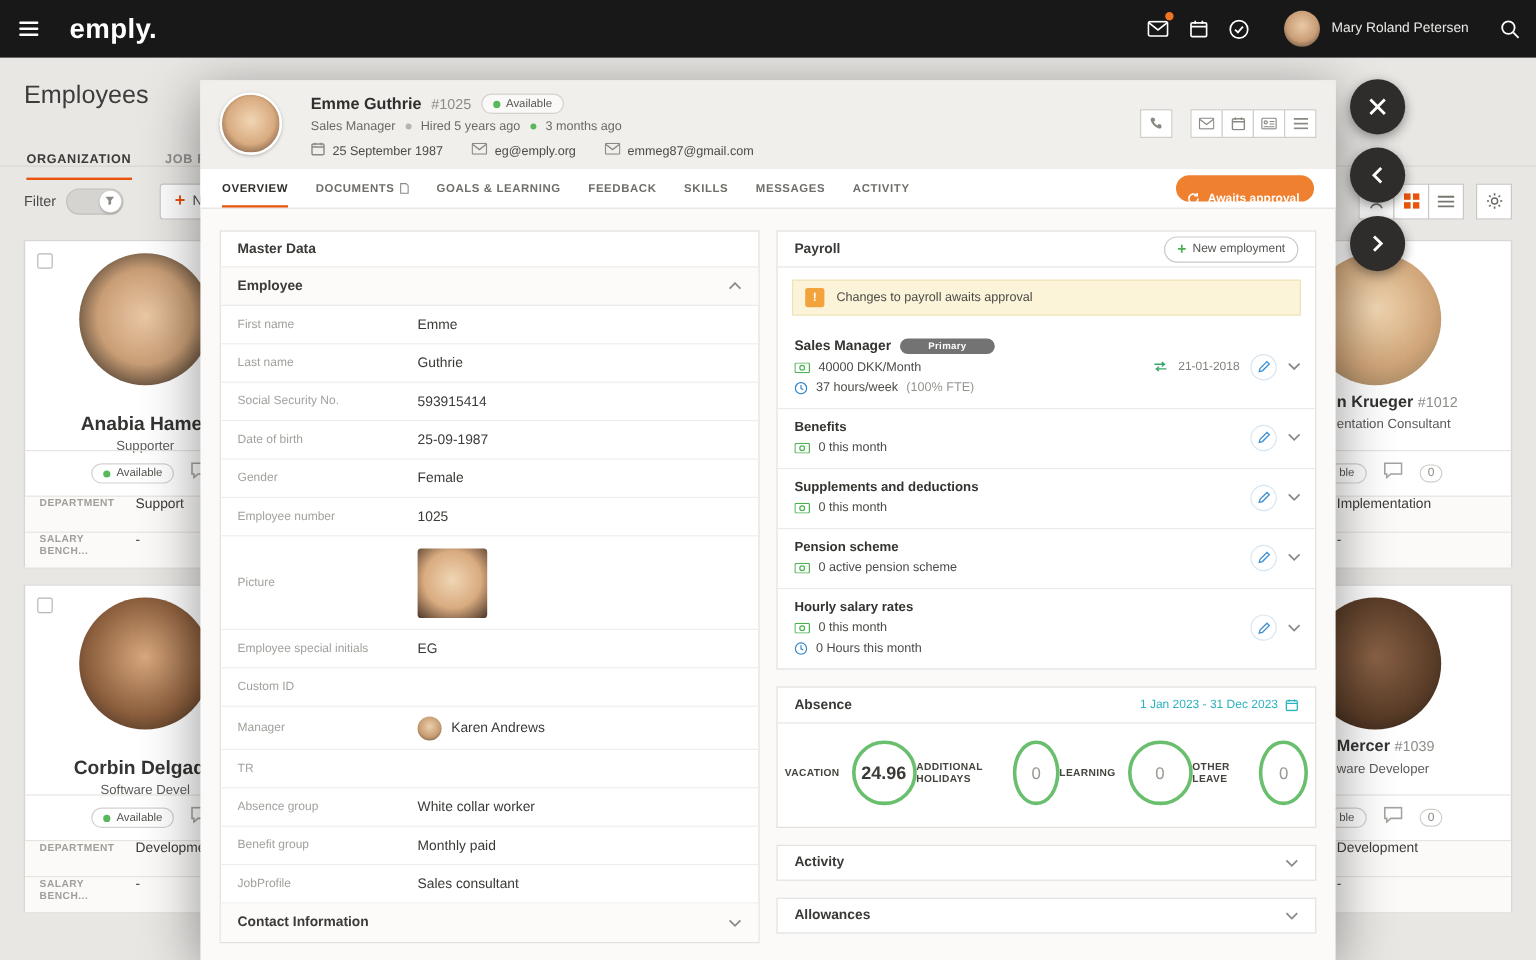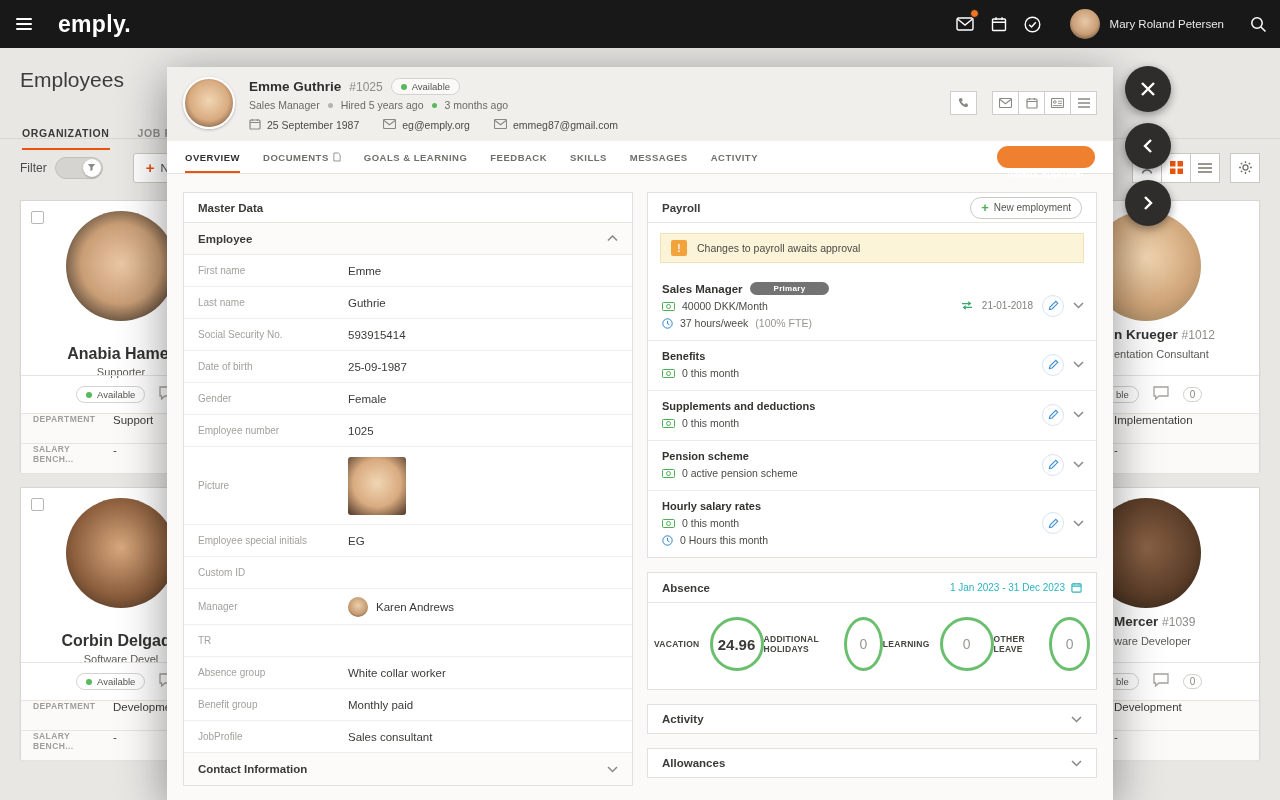--- a/index.html
+++ b/index.html
@@ -67,39 +67,39 @@
   .card-r .photo-lg { position:absolute; left:100px; top:10px; }
   .rname { position:absolute; left:123px; top:126px; font-size:13.5px; font-weight:700; color:#343432; white-space:nowrap; }
   .rsub { position:absolute; left:123px; top:147px; font-size:11px; color:#5c5b58; white-space:nowrap; }
   .cstatus.r { padding-left:115px; gap:14px; }
   .crow.r { padding-left:123px; }
 
   
   .modal { position:absolute; left:167px; top:67px; width:946px; height:733px; background:#fbfaf8; z-index:20; box-shadow:0 10px 45px rgba(0,0,0,.42); display:flex; flex-direction:column; }
   .m-header { height:74px; background:#f1efec; display:flex; align-items:flex-start; padding:10px 16px 0 16px; }
   .m-avatar { width:52px; height:52px; border:2px solid #fff; box-shadow:0 1px 3px rgba(0,0,0,.25); flex-shrink:0; }
-  .m-head-main { margin-left:14px; flex:1; min-width:0; }
+  .m-head-main { margin-left:24px; flex:1; min-width:0; }
   .m-line1 { display:flex; align-items:center; gap:8px; margin-top:1px; }
   .m-name { font-size:13.5px; font-weight:700; color:#2f2f2d; }
   .m-id { font-size:12px; color:#8d8c88; }
   .avail-pill.hdr { background:#faf9f7; }
   .m-line2 { margin-top:4px; font-size:10.5px; color:#6b6a66; display:flex; align-items:center; gap:6px; }
   .sep-dot { width:5px; height:5px; border-radius:50%; background:#b5b3ae; margin:0 2px; }
   .sep-dot.green { background:#58b85c; }
   .m-line3 { margin-top:7px; font-size:10.5px; color:#4c4b47; display:flex; align-items:center; gap:6px; }
   .m-line3 .gap { width:12px; }
   .m-head-actions { display:flex; align-items:flex-start; gap:16px; margin-top:14px; }
   .act-btn { width:27px; height:24px; background:#fff; border:1px solid #cfcdc9; display:flex; align-items:center; justify-content:center; cursor:pointer; }
   .btn-group { display:flex; }
   .btn-group .act-btn { margin-left:-1px; }
 
   .m-tabs { height:33px; background:#fff; border-bottom:1px solid #e3e1dd; display:flex; align-items:center; padding:0 18px; gap:23px; }
   .m-tab { font-size:9.5px; font-weight:700; letter-spacing:.5px; color:#6f6e6a; height:100%; display:flex; align-items:center; cursor:pointer; gap:4px; white-space:nowrap; }
   .m-tab.active { color:#2f2f2d; box-shadow:inset 0 -2px 0 #e8540c; }
-  .approve-pill { margin-left:auto; display:flex; align-items:center; gap:6px; background:#ef8030; border:none; color:#fff; font-size:10px; font-weight:700; border-radius:11px; height:22px; padding:16px 12px 0 9px; cursor:pointer;flex-direction:column; }
+  .approve-pill { margin-left:auto; display:flex; align-items:center; gap:6px; background:#ef8030; border:none; color:#fff; font-size:10px; font-weight:700; border-radius:11px; height:22px; padding:16px 12px 0 9px; cursor:pointer; }
 
   .m-body { flex:1; display:flex; gap:14px; padding:18px 16px; overflow:hidden; }
   .panel { background:#fff; border:1px solid #e2e0dc; }
   .master { width:450px; flex-shrink:0; align-self:flex-start; }
   .rcol { width:450px; display:flex; flex-direction:column; }
   .p-title { height:30px; display:flex; align-items:center; padding:0 14px; font-size:11.5px; font-weight:700; color:#3a3a37; border-bottom:1px solid #e8e6e2; }
   .p-title.row { justify-content:space-between; }
   .sec-head { height:32px; display:flex; align-items:center; justify-content:space-between; padding:0 14px; font-size:11.5px; font-weight:700; color:#3a3a37; border-bottom:1px solid #eceae6; background:#fcfbf9; cursor:pointer; }
   .frow { height:32px; display:flex; align-items:center; padding:0 14px; border-bottom:1px solid #f0eeea; }
   .flab { width:150px; font-size:10px; color:#a3a19c; flex-shrink:0; }

